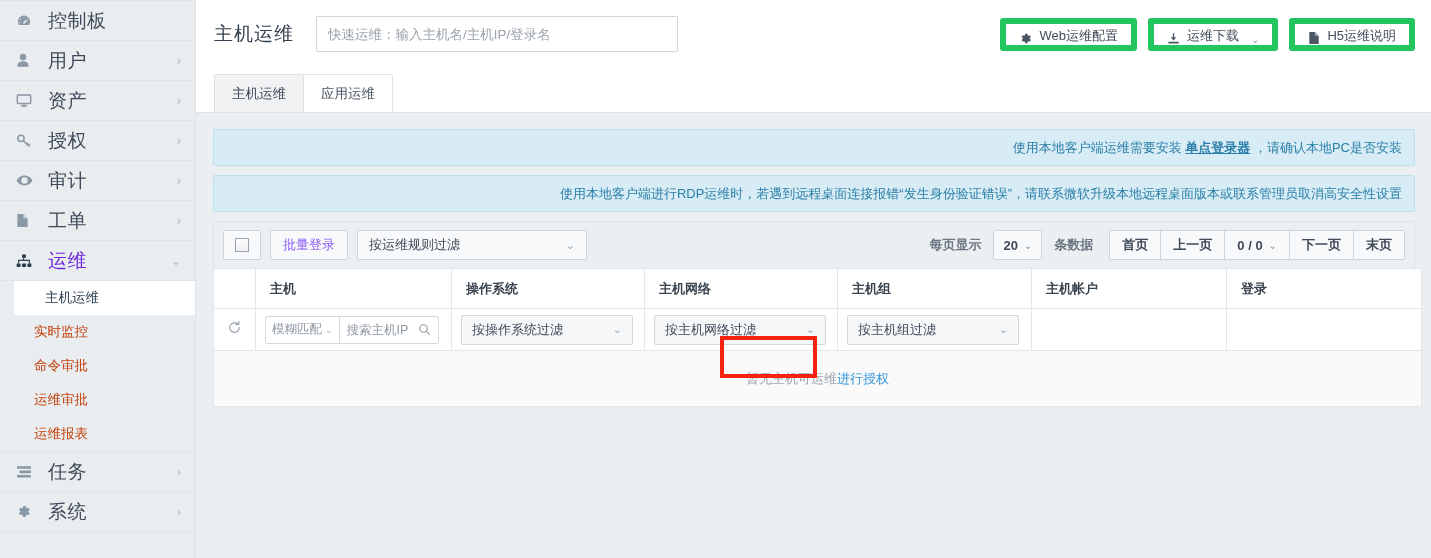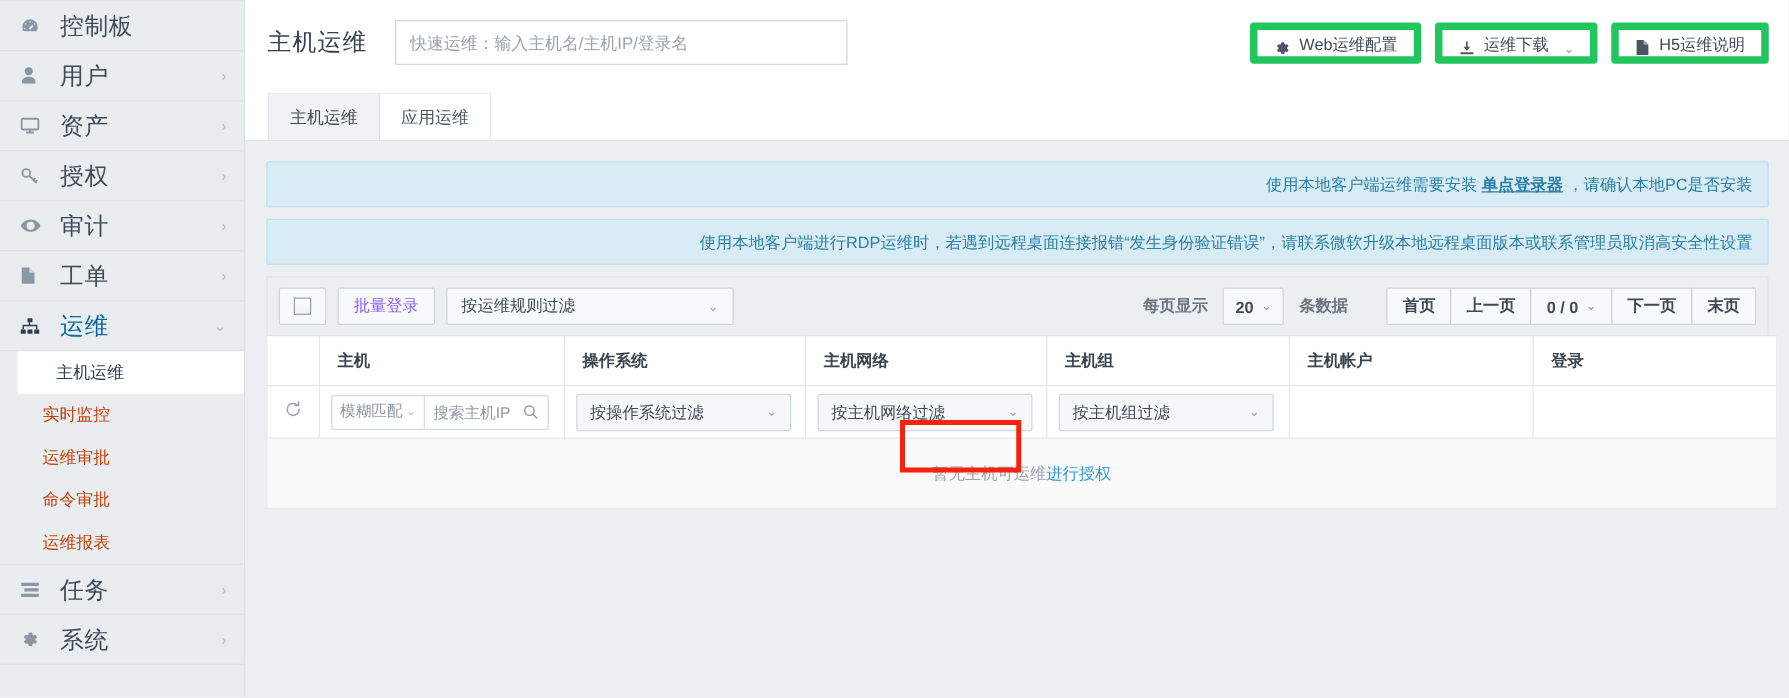--- a/index.html
+++ b/index.html
@@ -35,21 +35,21 @@
     color: #8a97a5;
   }
   .sb-item .lbl {
     font-size: 19px; color: #3f4a58; margin-left: 10px;
     letter-spacing: .5px;
   }
   .sb-item .chev {
     margin-left: auto; color: #b2bac3; font-size: 12px; line-height: 1;
   }
   .sb-item.open .ico { color: #2c3e50; }
-  .sb-item.open .lbl { color: #0369a1; }
+  .sb-item.open .lbl { color: #6d28d9; }
   .sb-sub {
     background: #e9edf0;
     border-bottom: 1px solid #dfe3e6;
     padding-bottom: 0;
   }
   .sb-sub-item {
     height: 34px;
     display: flex; align-items: center;
     padding-left: 34px;
     font-size: 13.5px;
@@ -148,21 +148,21 @@
   .tb-select .caret { margin-left: auto; color: #9aa3ad; font-size: 11px; }
 
   .pager { margin-left: auto; display: flex; align-items: center; gap: 4px; font-weight: bold; }
   .pager .lbl { font-size: 13px; color: #6b7682; margin: 0 8px; }
   .pg-select {
     height: 30px; border: 1px solid #ccd5dd; background: #f7f9fa; border-radius: 2px;
     font-size: 13px; color: #3f4a58; padding: 0 9px;
     display: inline-flex; align-items: center; gap: 6px; cursor: pointer;
   }
   .pg-select .caret { color: #9aa3ad; font-size: 10px; }
-  .pg-group { display: flex; margin-left: 19px; }
+  .pg-group { display: flex; margin-left: 4px; }
   .pg-btn {
     height: 30px; border: 1px solid #ccd5dd; background: #f7f9fa;
     font-size: 13px; color: #3f4a58; padding: 0 12px; margin-left: -1px;
     display: inline-flex; align-items: center; gap: 6px; cursor: pointer;
   }
   .pg-btn:first-child { margin-left: 0; border-radius: 2px 0 0 2px; }
   .pg-btn:last-child { border-radius: 0 2px 2px 0; }
 
   
   table.grid { width: 100%; border-collapse: collapse; background: #fff; table-layout: fixed; }
@@ -294,24 +294,24 @@
   </div>
 
   <div class="sb-sub">
     <div class="sb-sub-item active">
       <span class="txt">主机运维</span>
     </div>
     <div class="sb-sub-item">
       <span class="txt">实时监控</span>
     </div>
     <div class="sb-sub-item">
+      <span class="txt">命令审批</span>
+    </div>
+    <div class="sb-sub-item">
       <span class="txt">运维审批</span>
-    </div>
-    <div class="sb-sub-item">
-      <span class="txt">命令审批</span>
     </div>
     <div class="sb-sub-item">
       <span class="txt">运维报表</span>
     </div>
   </div>
 
   <div class="sb-item">
     <span class="ico">
       <svg class="ic" width="16" height="14" viewBox="0 0 16 14" fill="currentColor">
         <rect x="1" y="1.2" width="14" height="2.6" rx=".4"></rect>

